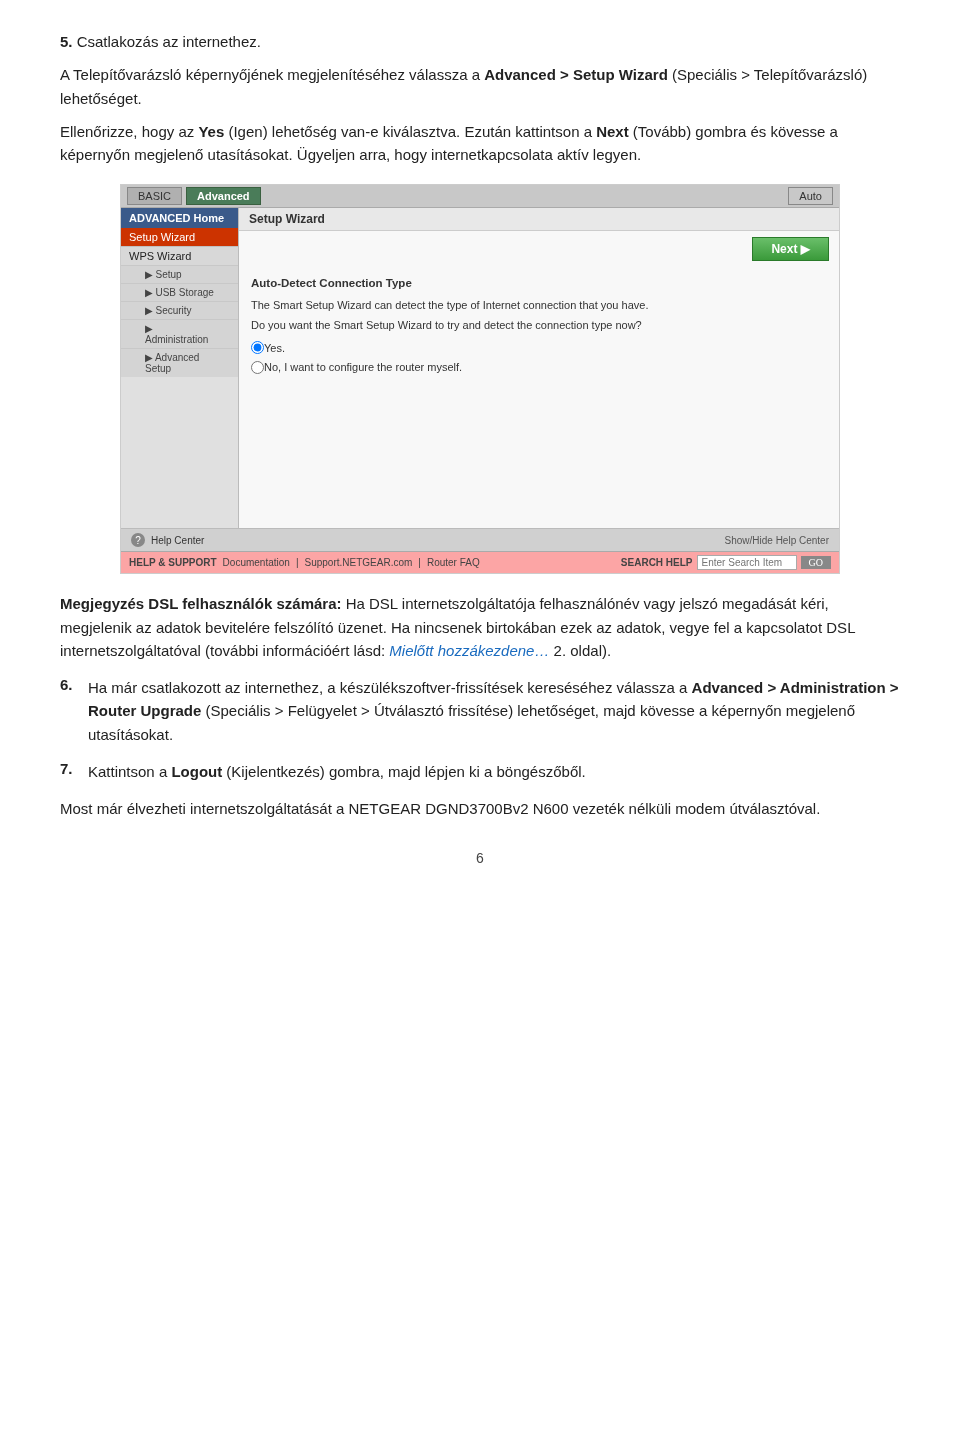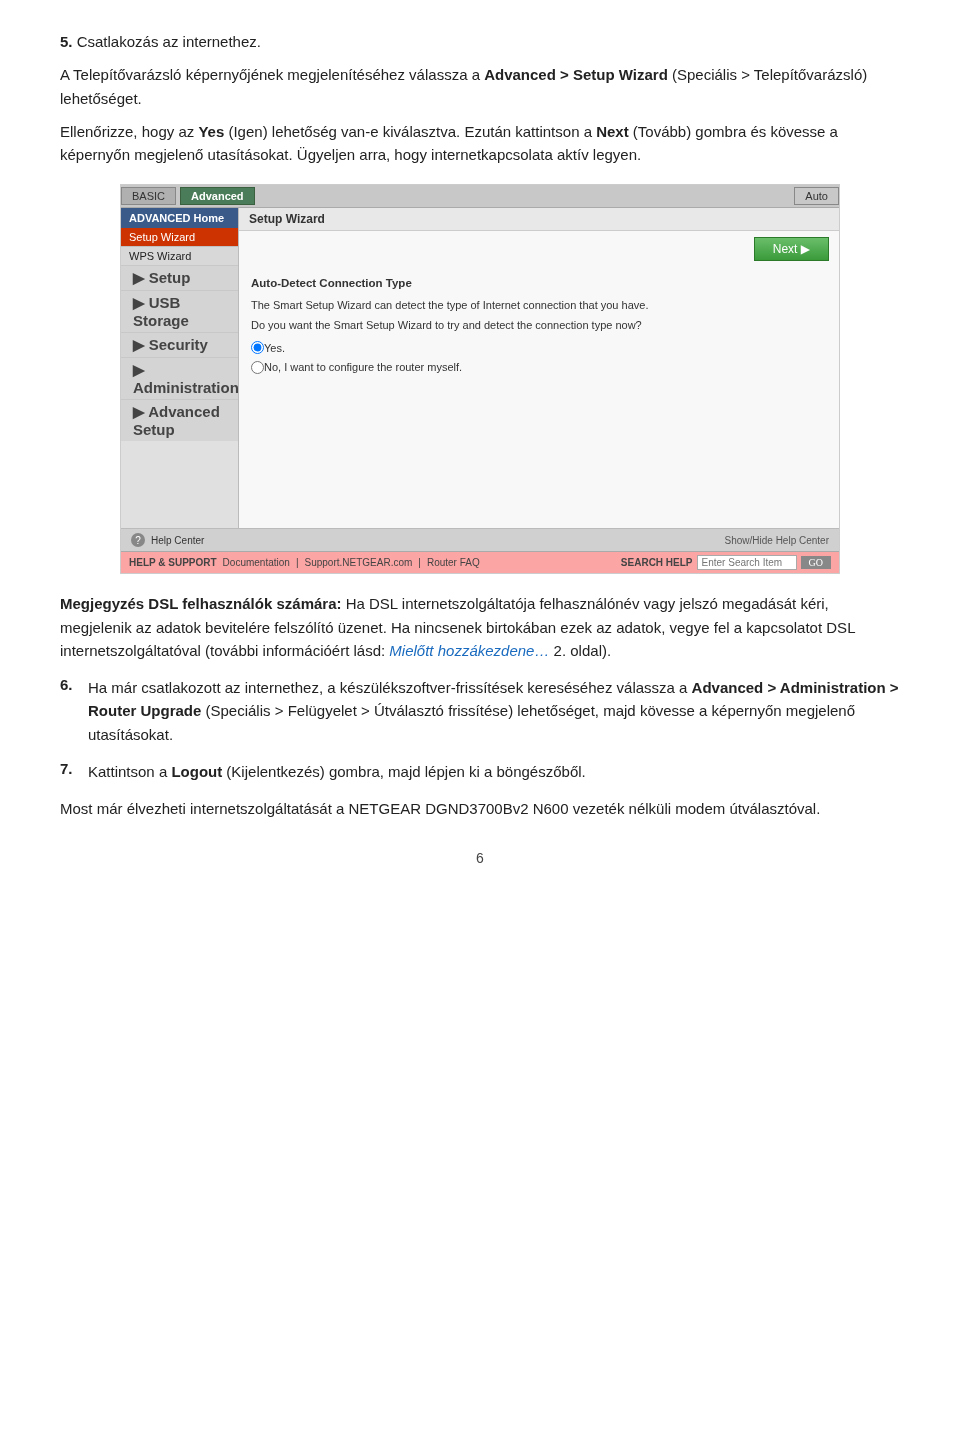--- a/index.html
+++ b/index.html
@@ -33,21 +33,21 @@
     .router-ui {
       background: #ddd;
       font-size: 11px;
       color: #222;
     }
     .router-topbar {
       display: flex;
       align-items: center;
       background: #c8c8c8;
       border-bottom: 1px solid #aaa;
-      padding: 2px 0;
+      padding: 2px 6px;
       gap: 4px;
     }
     .tab-basic {
       background: #b0b0b0;
       border: 1px solid #888;
       padding: 2px 10px;
       font-size: 11px;
       color: #333;
     }
     .tab-advanced {
@@ -92,27 +92,26 @@
     }
     .sidebar-item {
       padding: 3px 8px;
       color: #222;
       font-size: 11px;
       cursor: pointer;
       background: #d8d8d8;
       border-top: 1px solid #c0c0c0;
     }
     .sidebar-subitem {
-      padding: 3px 12px;
+      padding: 3px 24px;
       color: #444;
-      font-size: 15px;
+      font-size: 10px;
       cursor: pointer;
       background: #d4d4d4;
       border-top: 1px solid #c8c8c8;
-      font-weight: bold;
     }
     .router-main {
       flex: 1;
       padding: 0;
       background: #f8f8f8;
     }
     .main-title-bar {
       background: #e8e8e8;
       border-bottom: 1px solid #ccc;
       padding: 4px 10px;
@@ -124,21 +123,21 @@
       display: flex;
       justify-content: flex-end;
       padding: 6px 10px;
     }
     .next-btn {
       background: linear-gradient(to bottom, #6abf6a, #3a9a3a);
       color: #fff;
       border: 1px solid #2a7a2a;
       padding: 4px 18px;
       font-size: 12px;
-      font-weight: normal;
+      font-weight: bold;
       cursor: pointer;
       display: flex;
       align-items: center;
       gap: 4px;
     }
     .main-content-box {
       padding: 8px 12px;
       font-size: 11px;
       color: #333;
       line-height: 1.5;

